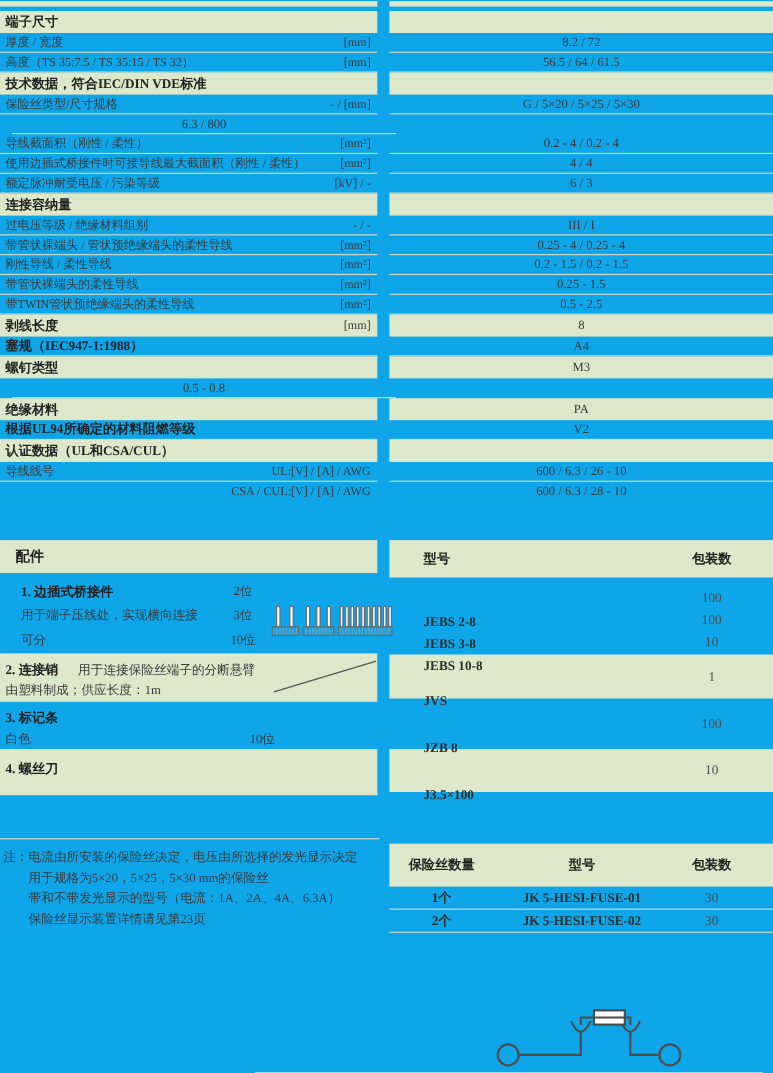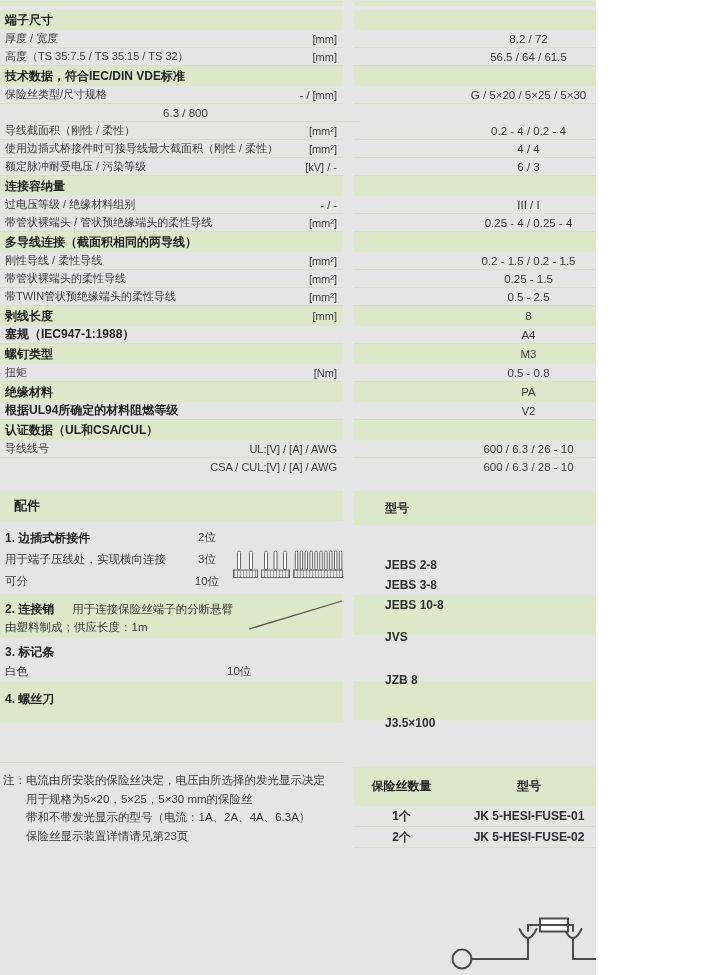--- a/index.html
+++ b/index.html
@@ -4,22 +4,22 @@
 <style>
   :root{
     --green:#dce8c9;
     --line:#d9ddc6;
     --text:#3a3a3a;
     --ink:#222222;
     --diagram:#4c4c4c;
   }
   html,body{margin:0;padding:0;background:#fff;}
   #page{
-    position:relative;width:596px;height:975px;background:#e5e5e5;overflow:hidden;
-    font-family:Liberation Sans, sans-serif;color:var(--text);
+    position:relative;width:703px;height:975px;background:#0ea5e9;overflow:hidden;
+    font-family:Liberation Serif, serif;color:var(--text);
   }
   .strip{position:absolute;top:1px;height:5px;background:var(--green);}
   .strip-l{left:0;width:343px;}
   .strip-r{left:354px;width:349px;}
 
   
   #spec-table{position:absolute;top:10px;left:0;width:703px;}
   .srow{display:flex;}
   .srow .cell-l{width:343px;display:flex;justify-content:space-between;align-items:center;
     padding:0 6px 0 5px;box-sizing:border-box;}
@@ -39,21 +39,21 @@
   #acc{position:absolute;top:491px;left:0;width:343px;}
   .acc-header{height:30px;background:var(--green);font-weight:bold;font-size:13px;
     line-height:30px;padding-left:14px;color:var(--ink);}
   .acc-g{position:relative;width:343px;box-sizing:border-box;}
   .acc-g.green{background:var(--green);}
   .acc-g span.t{position:absolute;left:5px;white-space:nowrap;font-size:11.5px;}
   .acc-g span.b{font-weight:bold;font-size:12px;color:var(--ink);}
   .acc-g span.q{position:absolute;left:186px;width:42px;text-align:center;font-size:11.5px;}
   .acc-g span.ql{position:absolute;left:227px;font-size:11.5px;}
   .acc-g .desc{font-weight:normal;font-size:11.5px;color:var(--text);margin-left:18px;}
-  #acc-g1{height:73px;}
+  #acc-g1{height:73px;margin-left:14px;}
   #acc-g1 .r1{top:9px;} #acc-g1 .r2{top:31px;} #acc-g1 .r3{top:53px;}
   .bridge-icon{position:absolute;left:233px;top:26px;width:110px;height:36px;}
   #acc-g2{height:44px;}
   #acc-g2 .r1{top:7px;} #acc-g2 .r2{top:26px;}
   .pin-icon{position:absolute;left:248px;top:5px;width:95px;height:32px;}
   #acc-g3{height:43px;}
   #acc-g3 .r1{top:6px;} #acc-g3 .r2{top:26px;}
   #acc-g4{height:42px;}
   #acc-g4 .r1{top:10px;}
 
@@ -206,30 +206,20 @@
       <div class="srow white">
         <div class="cell-l">
           <span class="lbl">带管状裸端头 / 管状预绝缘端头的柔性导线</span>
           <span class="unit">[mm²]</span>
         </div>
         <div class="gapcol"></div>
         <div class="cell-r">
           <span class="val">0.25 - 4 / 0.25 - 4</span>
         </div>
       </div>
-      <div class="srow green">
-        <div class="cell-l">
-          <span class="lbl b">多导线连接（截面积相同的两导线）</span>
-          <span class="unit"></span>
-        </div>
-        <div class="gapcol"></div>
-        <div class="cell-r">
-          <span class="val"></span>
-        </div>
-      </div>
       <div class="srow white">
         <div class="cell-l">
           <span class="lbl">刚性导线 / 柔性导线</span>
           <span class="unit">[mm²]</span>
         </div>
         <div class="gapcol"></div>
         <div class="cell-r">
           <span class="val">0.2 - 1.5 / 0.2 - 1.5</span>
         </div>
       </div>
@@ -277,24 +267,20 @@
         <div class="cell-l">
           <span class="lbl b">螺钉类型</span>
           <span class="unit"></span>
         </div>
         <div class="gapcol"></div>
         <div class="cell-r">
           <span class="val">M3</span>
         </div>
       </div>
       <div class="srow white">
-        <div class="cell-l">
-          <span class="lbl">扭矩</span>
-          <span class="unit">[Nm]</span>
-        </div>
         <div class="gapcol"></div>
         <div class="cell-r">
           <span class="val">0.5 - 0.8</span>
         </div>
       </div>
       <div class="srow green">
         <div class="cell-l">
           <span class="lbl b">绝缘材料</span>
           <span class="unit"></span>
         </div>

